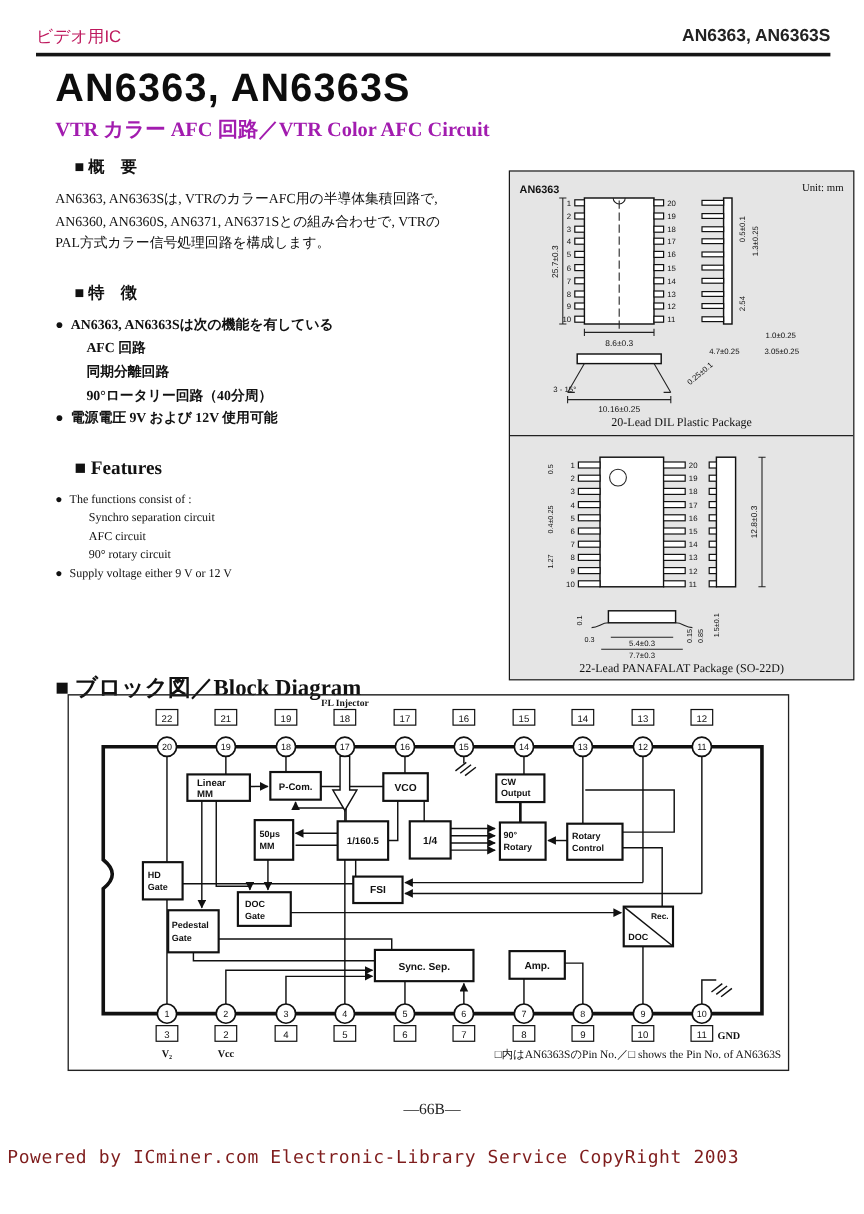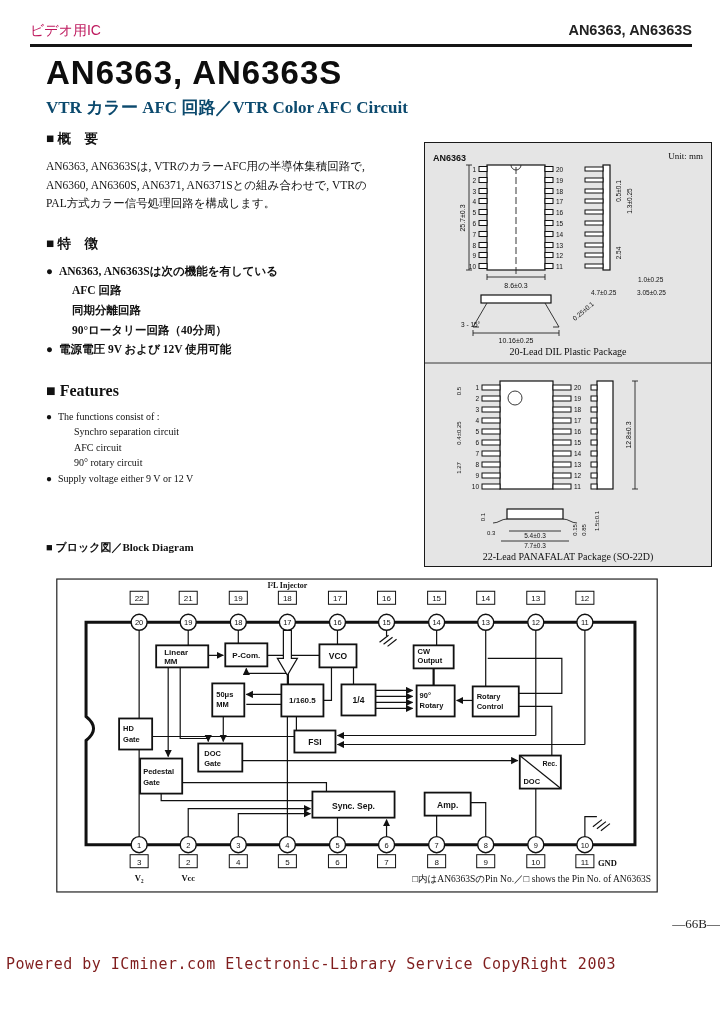--- a/index.html
+++ b/index.html
@@ -5,35 +5,35 @@
   html,body{margin:0;padding:0;background:#e8e8e8;}
   .page{position:relative;width:720px;height:1012px;background:#ffffff;overflow:hidden;
         font-family:"Liberation Serif",serif;color:#111;}
   .hdr-left{position:absolute;left:30px;top:22px;font-family:"Liberation Sans",sans-serif;
         font-size:14px;color:#be185d;}
   .hdr-right{position:absolute;right:28px;top:22px;font-family:"Liberation Sans",sans-serif;
         font-size:14.5px;font-weight:bold;color:#222;}
   .rule{position:absolute;left:30px;top:44px;width:662px;height:3px;background:#151515;}
   .title{position:absolute;left:46px;top:54px;font-family:"Liberation Sans",sans-serif;
         font-size:33px;font-weight:bold;letter-spacing:1px;color:#0d0d0d;}
-  .subtitle{position:absolute;left:46px;top:96px;font-size:17px;font-weight:bold;color:#0c4a6e;}
+  .subtitle{position:absolute;left:46px;top:96px;font-size:17px;font-weight:bold;color:#a21caf;}
   .leftcol{position:absolute;left:46px;top:130px;width:376px;}
-  .sec-h{font-size:13.5px;font-weight:bold;margin:0 0 9px 0;}
+  .sec-h{font-size:13.5px;font-weight:bold;margin:0 0 9px 16px;}
   .body-line{font-size:11.5px;line-height:1.62;white-space:nowrap;}
   .feat-row{font-size:11.5px;line-height:1.7;white-space:nowrap;font-weight:600;}
   .feat-row .blt{display:inline-block;width:13px;}
   .feat-row.ind{padding-left:26px;}
   .feat-en{font-size:10px;line-height:1.55;white-space:nowrap;font-weight:400;}
   .feat-en .blt{display:inline-block;width:12px;}
   .feat-en.ind{padding-left:28px;}.gap-m{height:22px;}
   .pkgbox{position:absolute;left:424px;top:142px;width:286px;height:423px;
         border:1.3px solid #1a1a1a;background:#e5e5e5;}
-  .bd-h{position:absolute;left:46px;top:540px;font-size:11px;font-weight:bold;}
+  .bd-h{position:absolute;left:46px;top:560px;font-size:19px;font-weight:bold;}
   .bdsvg{position:absolute;left:56px;top:578px;width:602px;height:315px;}
-  .pageno{position:absolute;left:0;right:0;top:916px;text-align:right;font-size:13px;color:#222;}
+  .pageno{position:absolute;left:0;right:0;top:916px;text-align:center;font-size:13px;color:#222;}
   .watermark{position:absolute;left:6px;top:955px;font-family:"DejaVu Sans Mono",monospace;
         font-size:15px;color:#7f1d1d;letter-spacing:0.5px;}
   svg text{font-family:"Liberation Sans",sans-serif;fill:#111;}
   .s6{font-size:6px}.s65{font-size:6.5px}.s7{font-size:7px}.s75{font-size:7.5px}
   .s8{font-size:8px}.s85{font-size:8.5px}.s9{font-size:9px}.s95{font-size:9.5px}.s10{font-size:10px}
   .b{font-weight:bold}.ser{font-family:"Liberation Serif",serif}
   .mid{text-anchor:middle}.end{text-anchor:end}
   .ln{fill:none;stroke:#111;stroke-width:1.2}
   .ln2{fill:none;stroke:#111;stroke-width:2.2}
   .thin{fill:none;stroke:#222;stroke-width:0.9}

